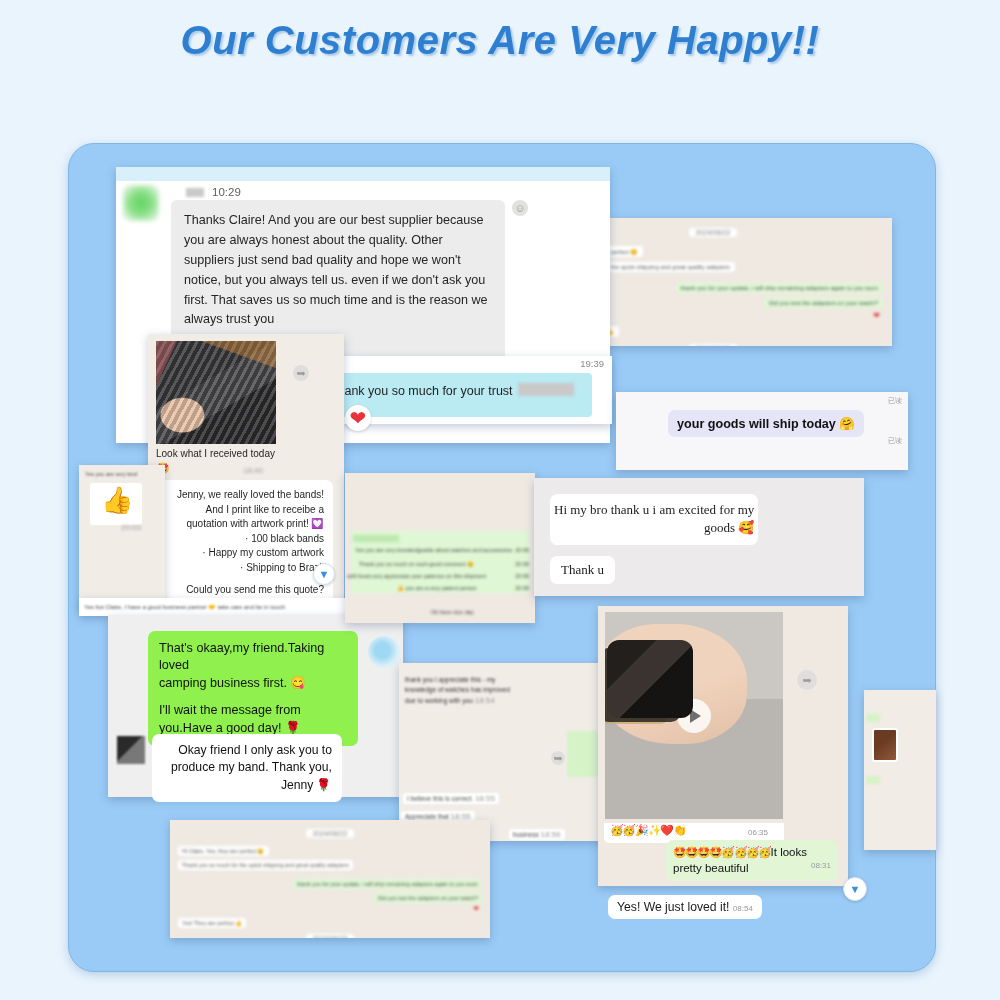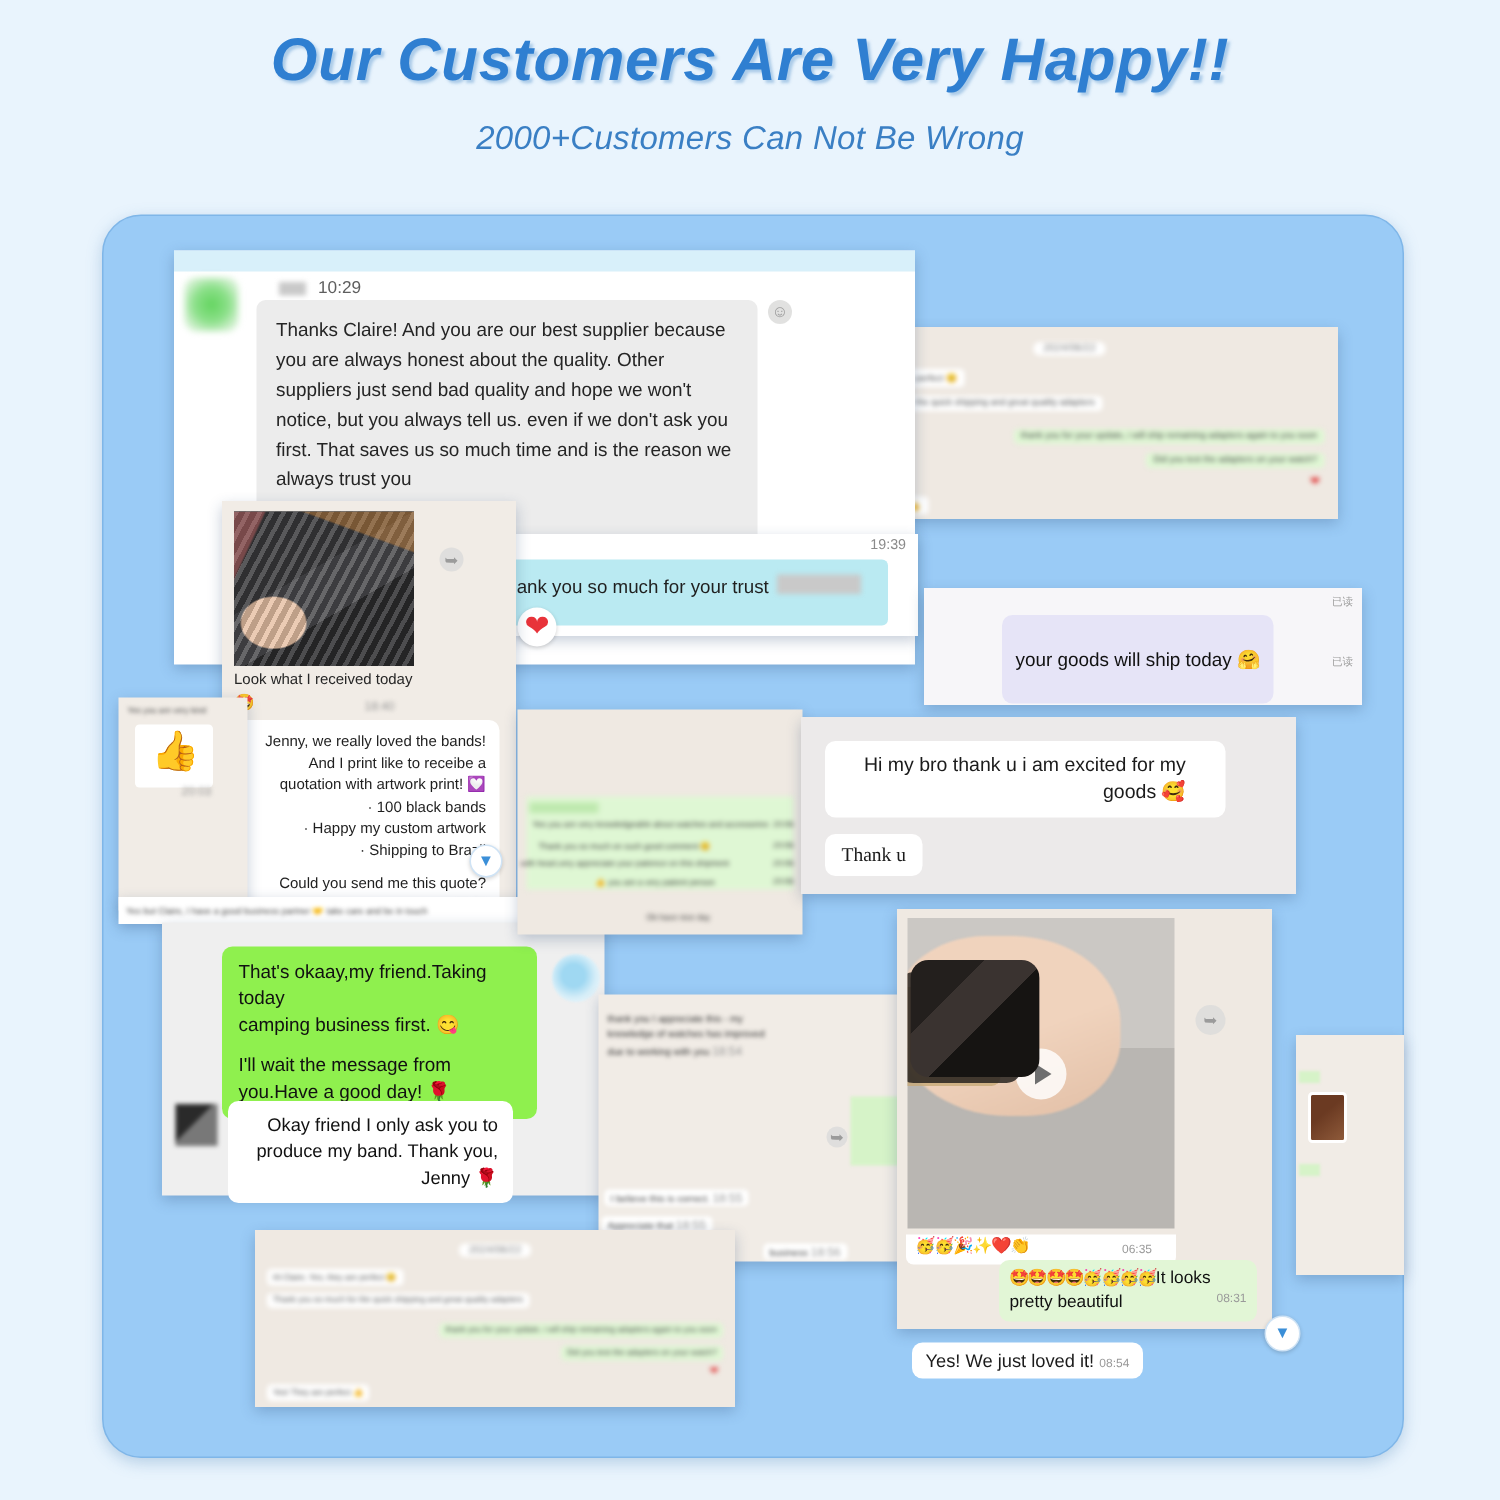--- a/index.html
+++ b/index.html
@@ -164,21 +164,20 @@
     display: inline-block; background: #fff; border-radius: 4px;
     padding: 1px 6px; font-size: 7px; color: #7d7d7d;
   }
   .gl { background: #dff7d4; }
 </style>
 </head>
 <body>
 
 <div class="header">
   <div class="title">Our Customers Are Very Happy!!</div>
-  <div class="subtitle">2000+Customers Can Not Be Wrong</div>
 </div>
 
 <div class="board"></div>
 
 <div class="shot chatbg2" style="left:534px; top:218px; width:358px; height:128px;">
   <div class="blurtxt2" style="position:absolute;inset:0;font-size:6px;color:#3d3d3d;">
     <div style="text-align:center;margin-top:10px;">
       <span class="pill">2024/06/22</span>
     </div>
     <div style="margin:9px 0 0 9px;">
@@ -256,21 +255,21 @@
   <div class="ts stamp-blur" style="position:absolute;left:42px;top:58px;">20:03</div>
 </div>
 
 <div class="shot" style="left:79px; top:598px; width:275px; height:18px; background:#fff;">
   <div class="blurtxt" style="font-size:6px;color:#444;margin:5px 0 0 5px;white-space:nowrap;">Yes but Claire, I have a good business partner 🤝 take care and be in touch</div>
 </div>
 
 <div class="shot" style="left:108px; top:615px; width:295px; height:182px; background:#efefef;">
 </div>
 <div class="bub bub-green" style="left:148px;top:631px;width:210px;padding:9px 11px;font-size:12.6px;line-height:1.38;color:#111;">
-  <div>That's okaay,my friend.Taking today</div>
+  <div>That's okaay,my friend.Taking loved</div>
   <div><span>camping business first.</span> <span>😋</span></div>
   <div style="height:10px;"></div>
   <div>I'll wait the message from</div>
   <div><span>you.Have a good day!</span> <span>🌹</span></div>
 </div>
 <div style="position:absolute;left:368px;top:636px;width:32px;height:32px;border-radius:50%;
             background:radial-gradient(circle at 45% 45%,#9fd8f2 0 30%,#d7eef8 60%,#f0f8fc 100%);
             filter:blur(.7px);"></div>
 
 <div style="position:absolute;left:117px;top:736px;width:28px;height:28px;
@@ -293,30 +292,30 @@
     <div style="position:absolute;right:6px;top:74px;">20:06</div>
     <div style="position:absolute;right:6px;top:88px;">20:06</div>
     <div style="position:absolute;right:6px;top:100px;">20:06</div>
     <div style="position:absolute;right:6px;top:112px;">20:06</div>
   </div>
 </div>
 <div class="chev-circle" style="left:313px;top:563px;">▼</div>
 
 <div class="shot" style="left:616px; top:392px; width:292px; height:78px; background:#f7f6f9;">
   <div style="position:absolute;right:6px;top:4px;font-size:7px;color:#9b9b9b;">已读</div>
-  <div class="bub bub-lav" style="left:52px;top:18px;padding:22px 9px;font-size:12.6px;font-weight:normal;">
+  <div class="bub bub-lav" style="left:52px;top:18px;padding:6px 9px;font-size:12.6px;font-weight:bold;">
     <span>your goods will ship today</span>
     <span>🤗</span>
   </div>
   <div style="position:absolute;right:6px;top:44px;font-size:7px;color:#9b9b9b;">已读</div>
   <div style="position:absolute;left:132px;top:78px;font-size:8.5px;color:#9b9b9b;margin-top:44px;">00:14</div>
 </div>
 
 <div class="shot" style="left:534px; top:478px; width:330px; height:118px; background:#eceaea;">
-  <div class="bub bub-white" style="left:16px;top:16px;padding:7px 26px;font-size:13px;line-height:1.42;font-family:Liberation Sans, sans-serif;">
+  <div class="bub bub-white" style="left:16px;top:16px;padding:7px 4px;font-size:13px;line-height:1.42;font-family:Liberation Serif, serif;">
     <div>Hi my bro thank u i am excited for my</div>
     <div><span>goods</span>
       <span>🥰</span></div>
   </div>
   <div class="bub bub-white" style="left:16px;top:78px;padding:6px 11px;font-size:13px;font-family:'Liberation Serif',serif;">
     <span>Thank u</span>
   </div>
 </div>
 
 <div class="shot chatbg3" style="left:399px; top:663px; width:230px; height:178px;">

